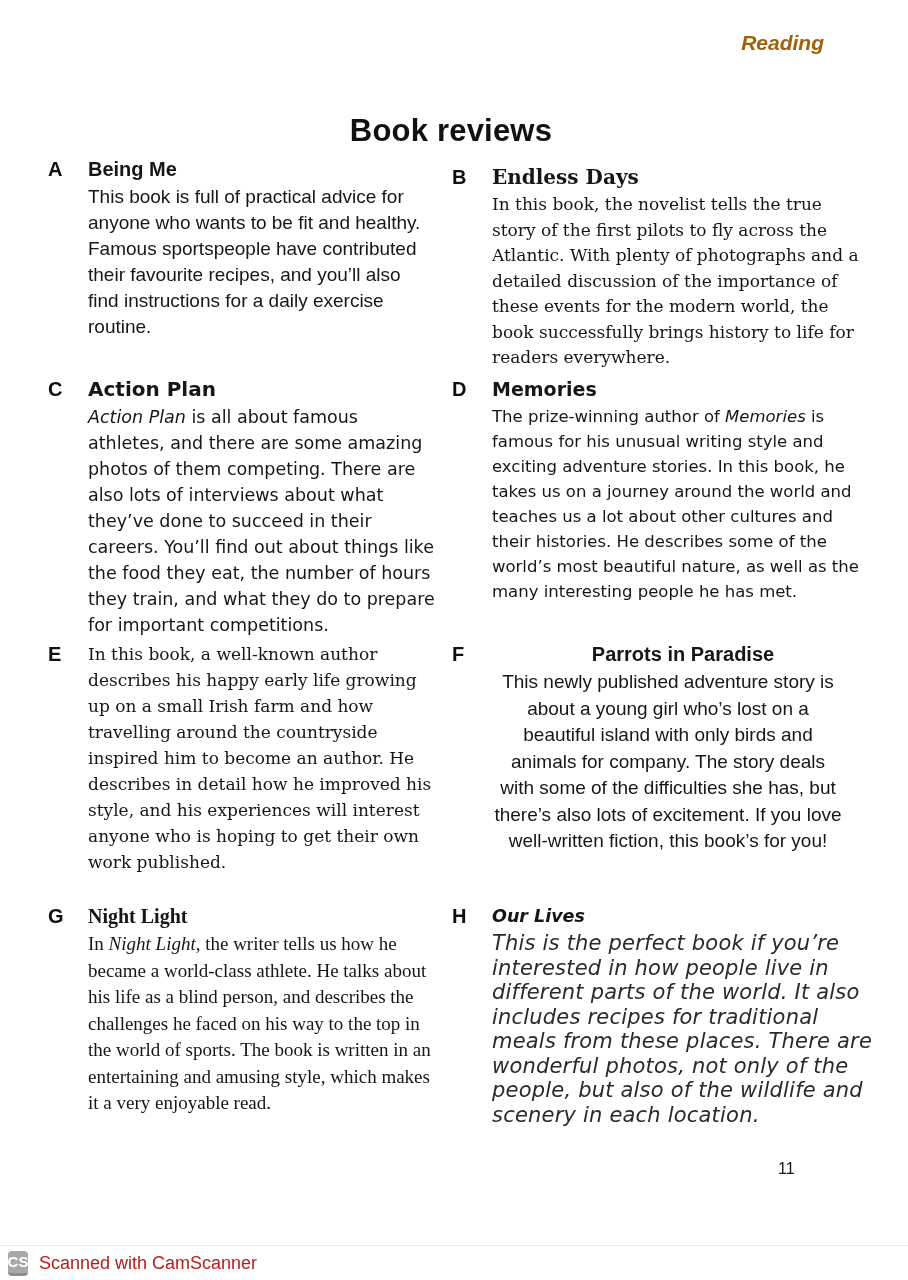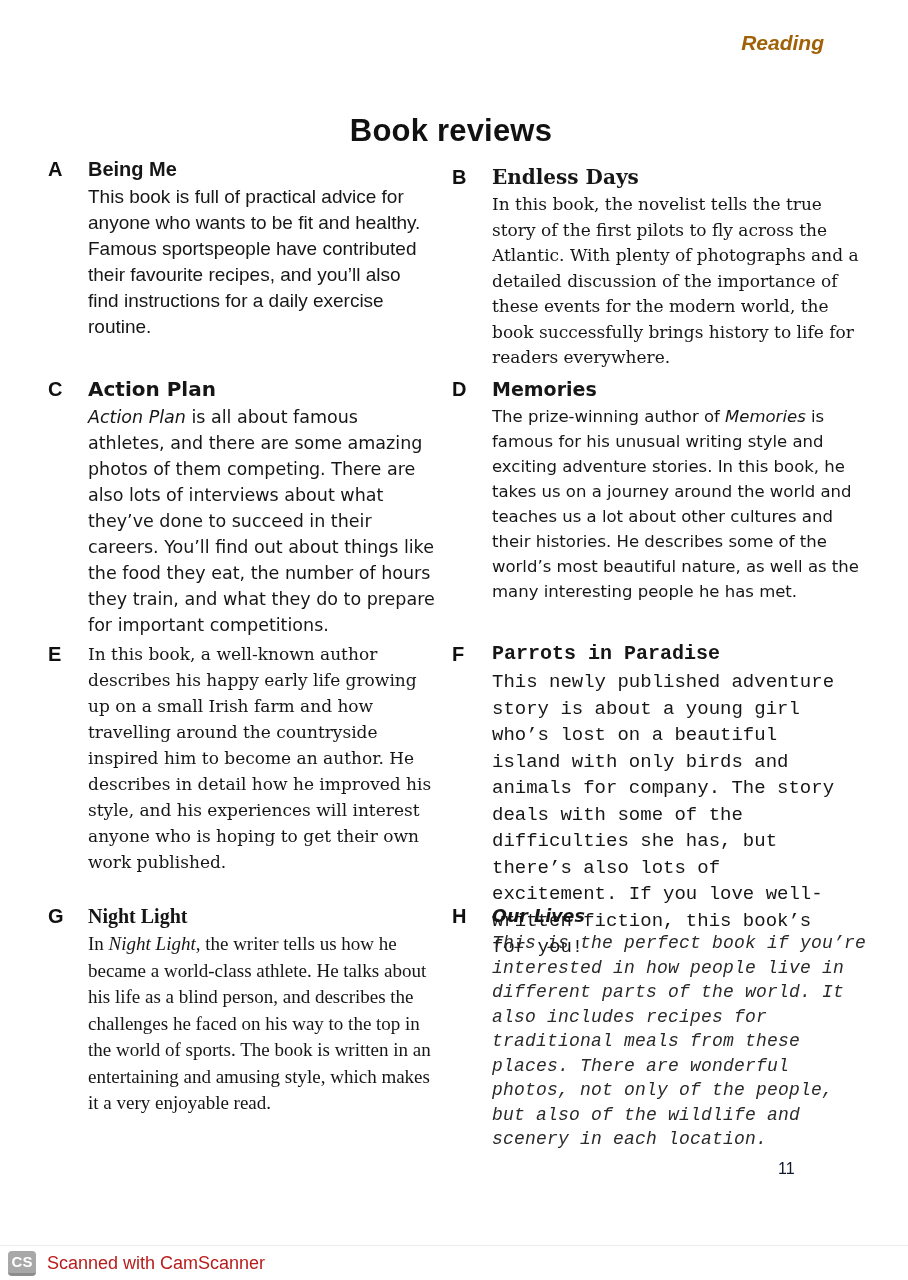--- a/index.html
+++ b/index.html
@@ -74,29 +74,29 @@
   .f-humC .rtitle, .f-humC .rbody { font-family: "DejaVu Sans", sans-serif; }
   .f-humC .rbody { font-size: 17.5px; line-height: 26px; max-width: 352px; }
 
   .f-humD .rtitle, .f-humD .rbody { font-family: "DejaVu Sans", sans-serif; }
   .f-humD .rtitle { font-size: 19px; }
   .f-humD .rbody { font-size: 16.5px; line-height: 25px; max-width: 372px; }
 
   .f-serifE .rtitle, .f-serifE .rbody { font-family: "DejaVu Serif", serif; }
   .f-serifE .rbody { font-size: 17px; line-height: 26px; max-width: 364px; }
 
-  .f-sansF .rtitle, .f-sansF .rbody { font-family: Liberation Mono, monospace; }
+  .f-sansF .rtitle, .f-sansF .rbody { font-family: Liberation Sans, sans-serif; text-align: center; }
   .f-sansF .rbody { font-size: 19px; line-height: 26.5px; max-width: 352px; }
 
   .f-timesG .rtitle, .f-timesG .rbody { font-family: "Liberation Serif", serif; }
   .f-timesG .rbody { font-size: 19px; line-height: 26.5px; max-width: 356px; }
 
   .f-comicH .rtitle, .f-comicH .rbody { font-family: "DejaVu Sans", sans-serif; font-style: italic; }
   .f-comicH .rtitle { font-size: 17.5px; }
-  .f-comicH .rbody { font-size: 18px; line-height: 24.5px; max-width: 386px; letter-spacing: 0.2px; color: #2a2a2a; font-family: Liberation Mono, monospace; }
+  .f-comicH .rbody { font-size: 21px; line-height: 24.5px; max-width: 386px; letter-spacing: 0.2px; color: #2a2a2a; }
 
   
   .page-number {
     position: absolute;
     top: 1160px;
     left: 778px;
     font-family: "Liberation Sans", sans-serif;
     font-size: 16px;
     color: #0f172a;
   }
@@ -107,21 +107,21 @@
     left: 0; right: 0; bottom: 0;
     height: 35px;
     background: #ffffff;
     border-top: 1px solid #ececec;
     display: flex;
     align-items: center;
     padding-left: 8px;
     box-sizing: border-box;
   }
   .cs-badge {
-    width: 28px; height: 22px;
+    width: 20px; height: 22px;
     background: #a8a8a8;
     border-radius: 4px;
     border-bottom: 3px solid #8d8d8d;
     color: #ffffff;
     font-family: "Liberation Sans", sans-serif;
     font-weight: bold;
     font-size: 15px;
     display: flex; align-items: center; justify-content: center;
   }
   .scan-text {

